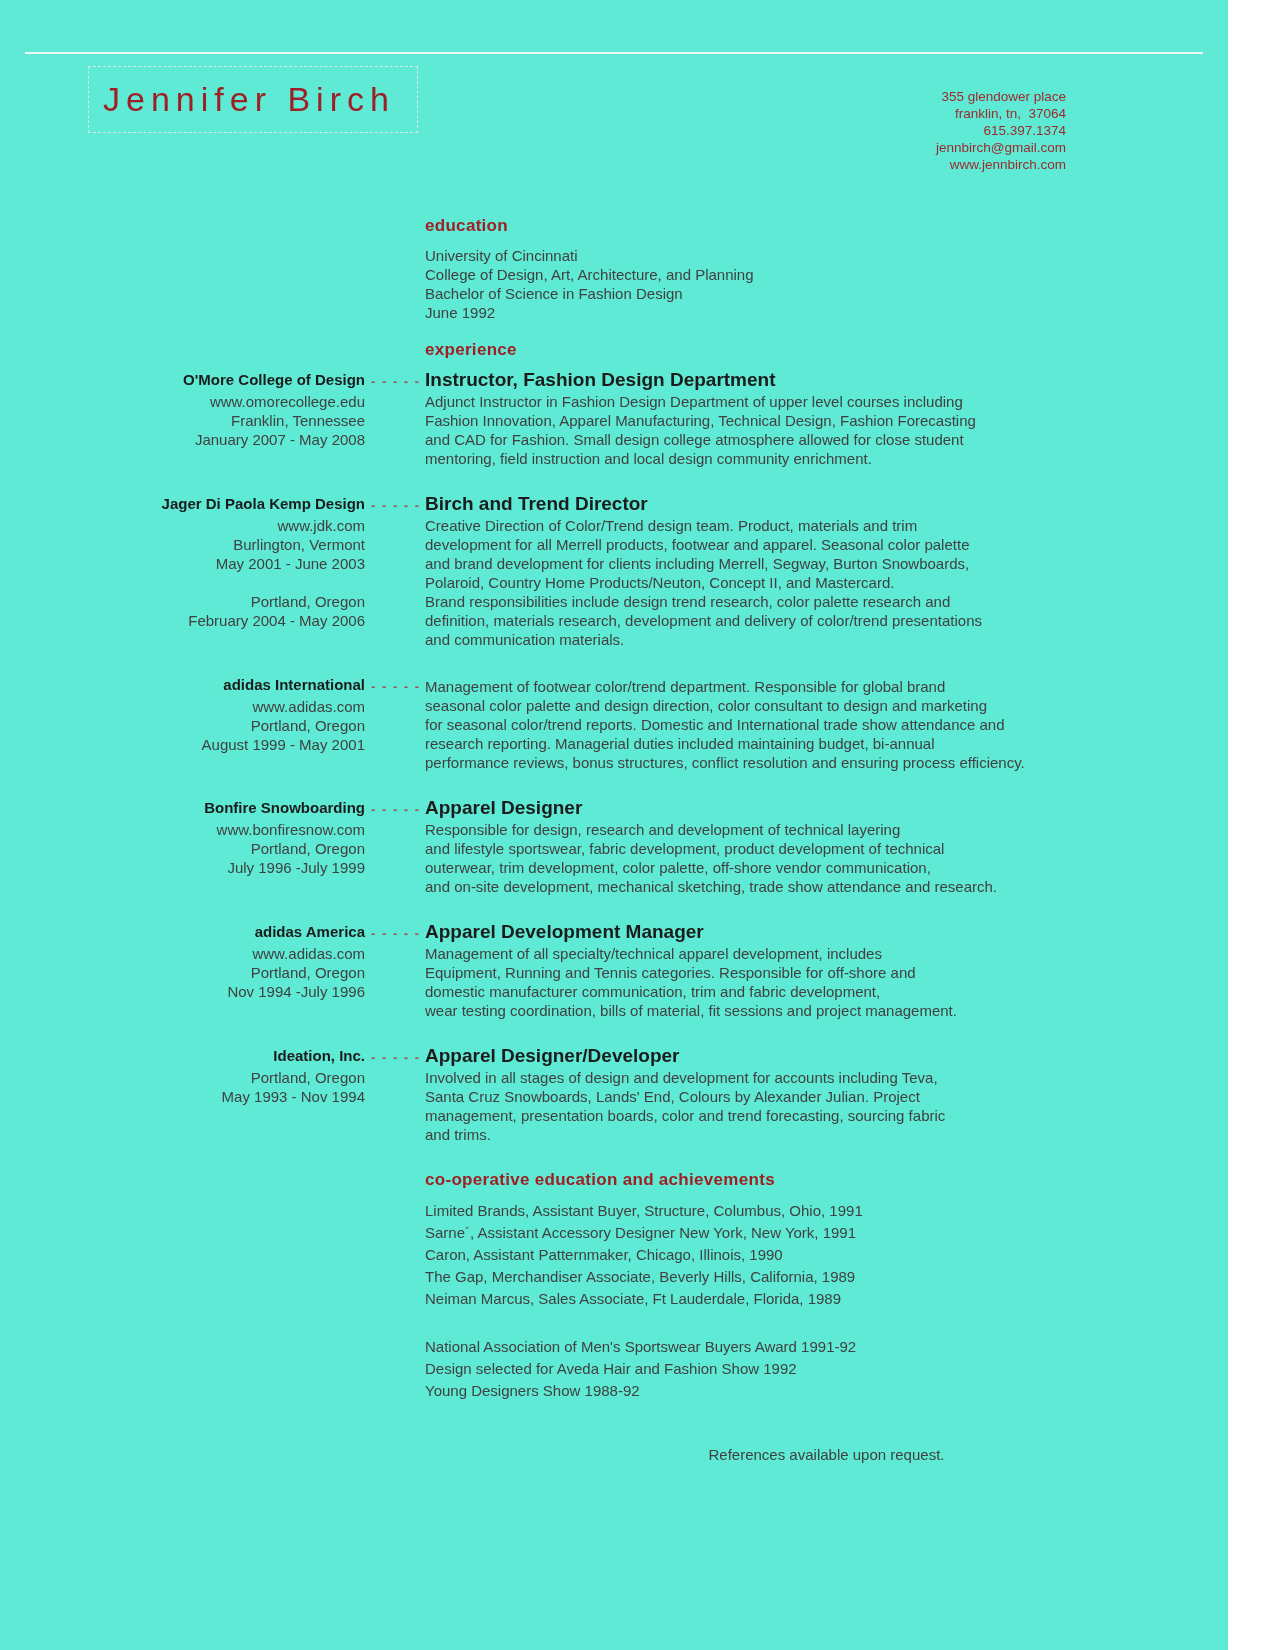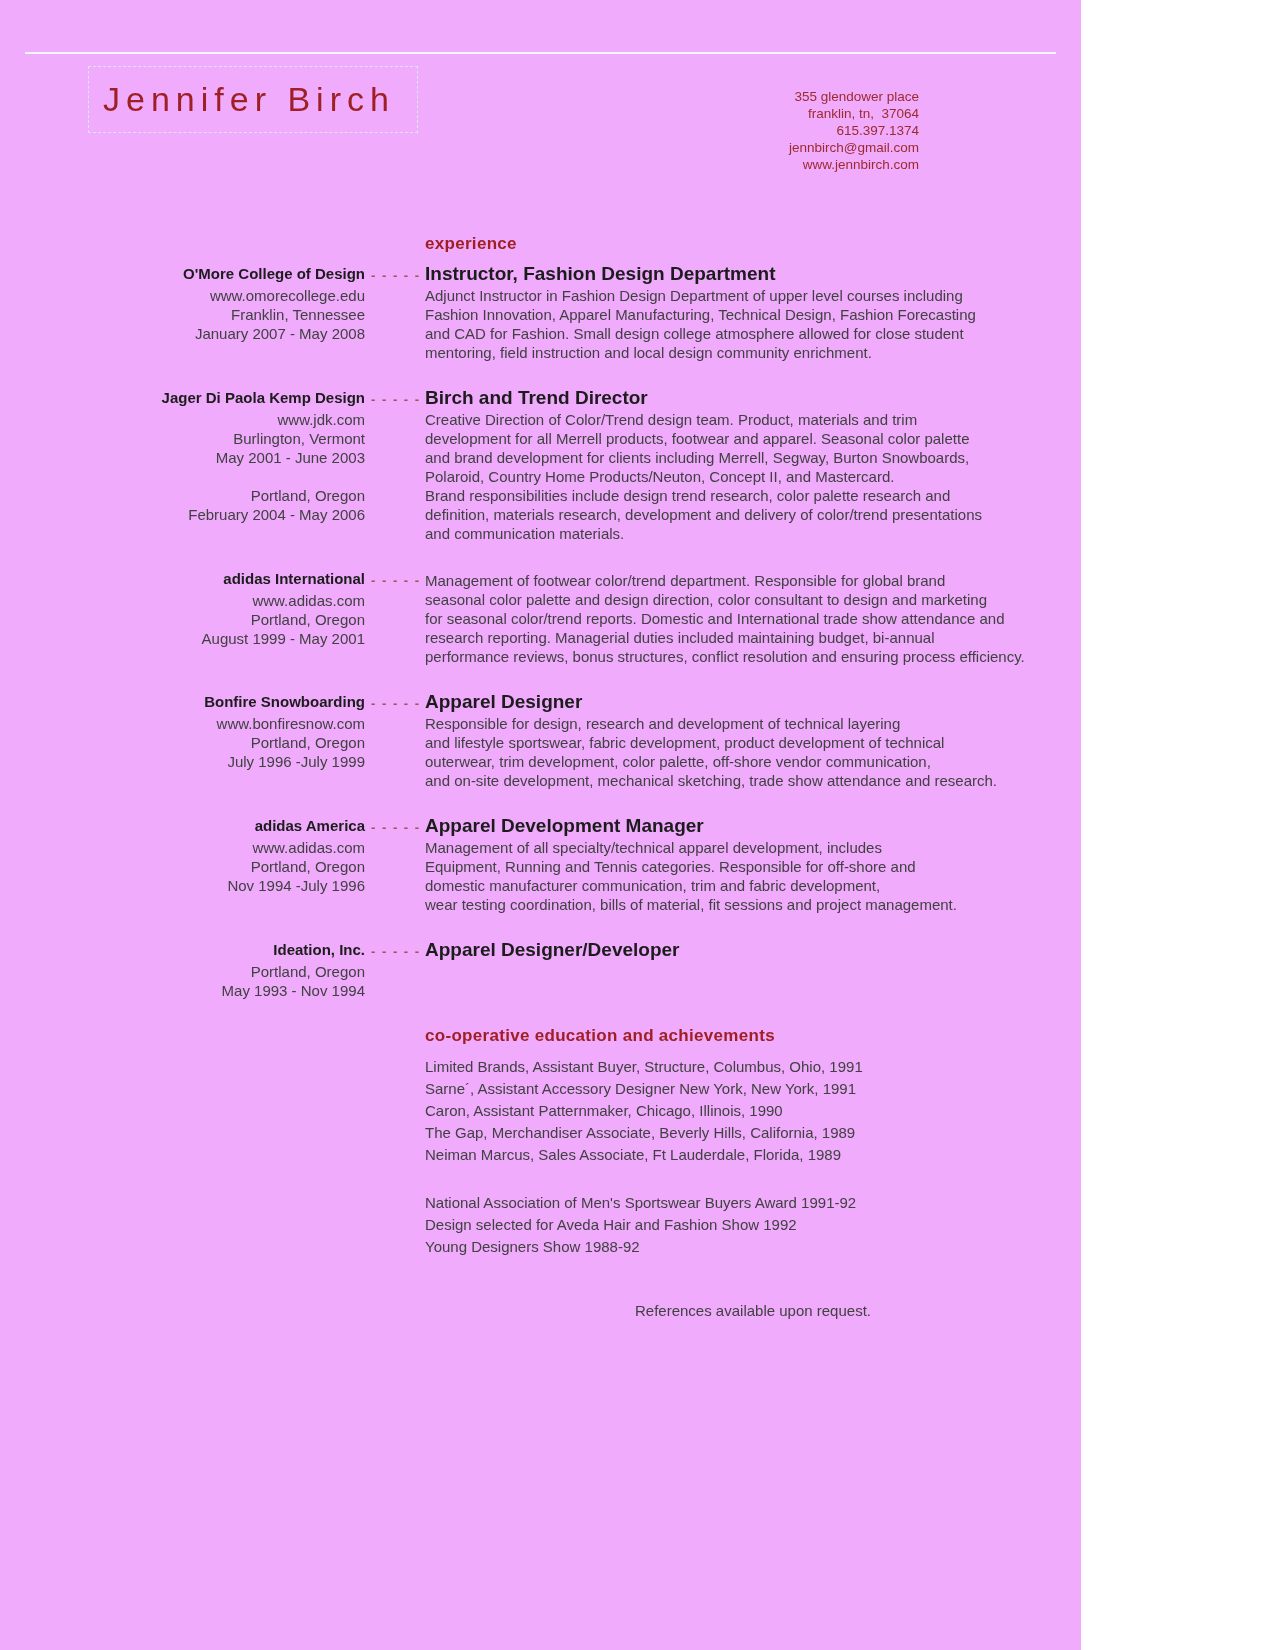--- a/index.html
+++ b/index.html
@@ -1,20 +1,20 @@
 <!DOCTYPE html>
 <html><head>
 <meta charset="utf-8">
 <style>
   html, body { margin: 0; padding: 0; background: #ffffff; }
   .page {
     position: relative;
-    width: 1081px;
+    width: 1228px;
     height: 1650px;
-    background: #f0abfc;
+    background: #5eead4;
     overflow: hidden;
     font-family: "Liberation Sans", sans-serif;
     color: #414141;
   }
   .top-rule {
     position: absolute;
     top: 52px; left: 25px; right: 25px;
     border-top: 2px solid #f0f5f5;
   }
   .name-box {
@@ -114,20 +114,27 @@
   </div>
 
   <div class="contact">355 glendower place
 franklin, tn,  37064
 615.397.1374
 jennbirch@gmail.com
 www.jennbirch.com</div>
 
   <div class="main">
 
+    <div class="edu-block">
+      <div class="section-heading">education</div>
+      <div class="edu-lines">University of Cincinnati
+College of Design, Art, Architecture, and Planning
+Bachelor of Science in Fashion Design
+June 1992</div>
+    </div>
 
     <div class="experience-block">
       <div class="section-heading">experience</div>
 
       <div class="job">
         <div class="job-left">
           <div class="company">O'More College of Design</div>
           <div class="meta">www.omorecollege.edu
 Franklin, Tennessee
 January 2007 - May 2008</div>
@@ -218,20 +225,24 @@
 
       <div class="job">
         <div class="job-left">
           <div class="company">Ideation, Inc.</div>
           <div class="meta">Portland, Oregon
 May 1993 - Nov 1994</div>
         </div>
         <div class="connector">- - - - -</div>
         <div class="job-right">
           <div class="jtitle">Apparel Designer/Developer</div>
+          <div class="desc">Involved in all stages of design and development for accounts including Teva,
+Santa Cruz Snowboards, Lands' End, Colours by Alexander Julian. Project
+management, presentation boards, color and trend forecasting, sourcing fabric
+and trims.</div>
         </div>
       </div>
     </div>
 
     <div class="coop-block">
       <div class="section-heading">co-operative education and achievements</div>
       <div class="coop-items">Limited Brands, Assistant Buyer, Structure, Columbus, Ohio, 1991
 Sarne´, Assistant Accessory Designer New York, New York, 1991
 Caron, Assistant Patternmaker, Chicago, Illinois, 1990
 The Gap, Merchandiser Associate, Beverly Hills, California, 1989

